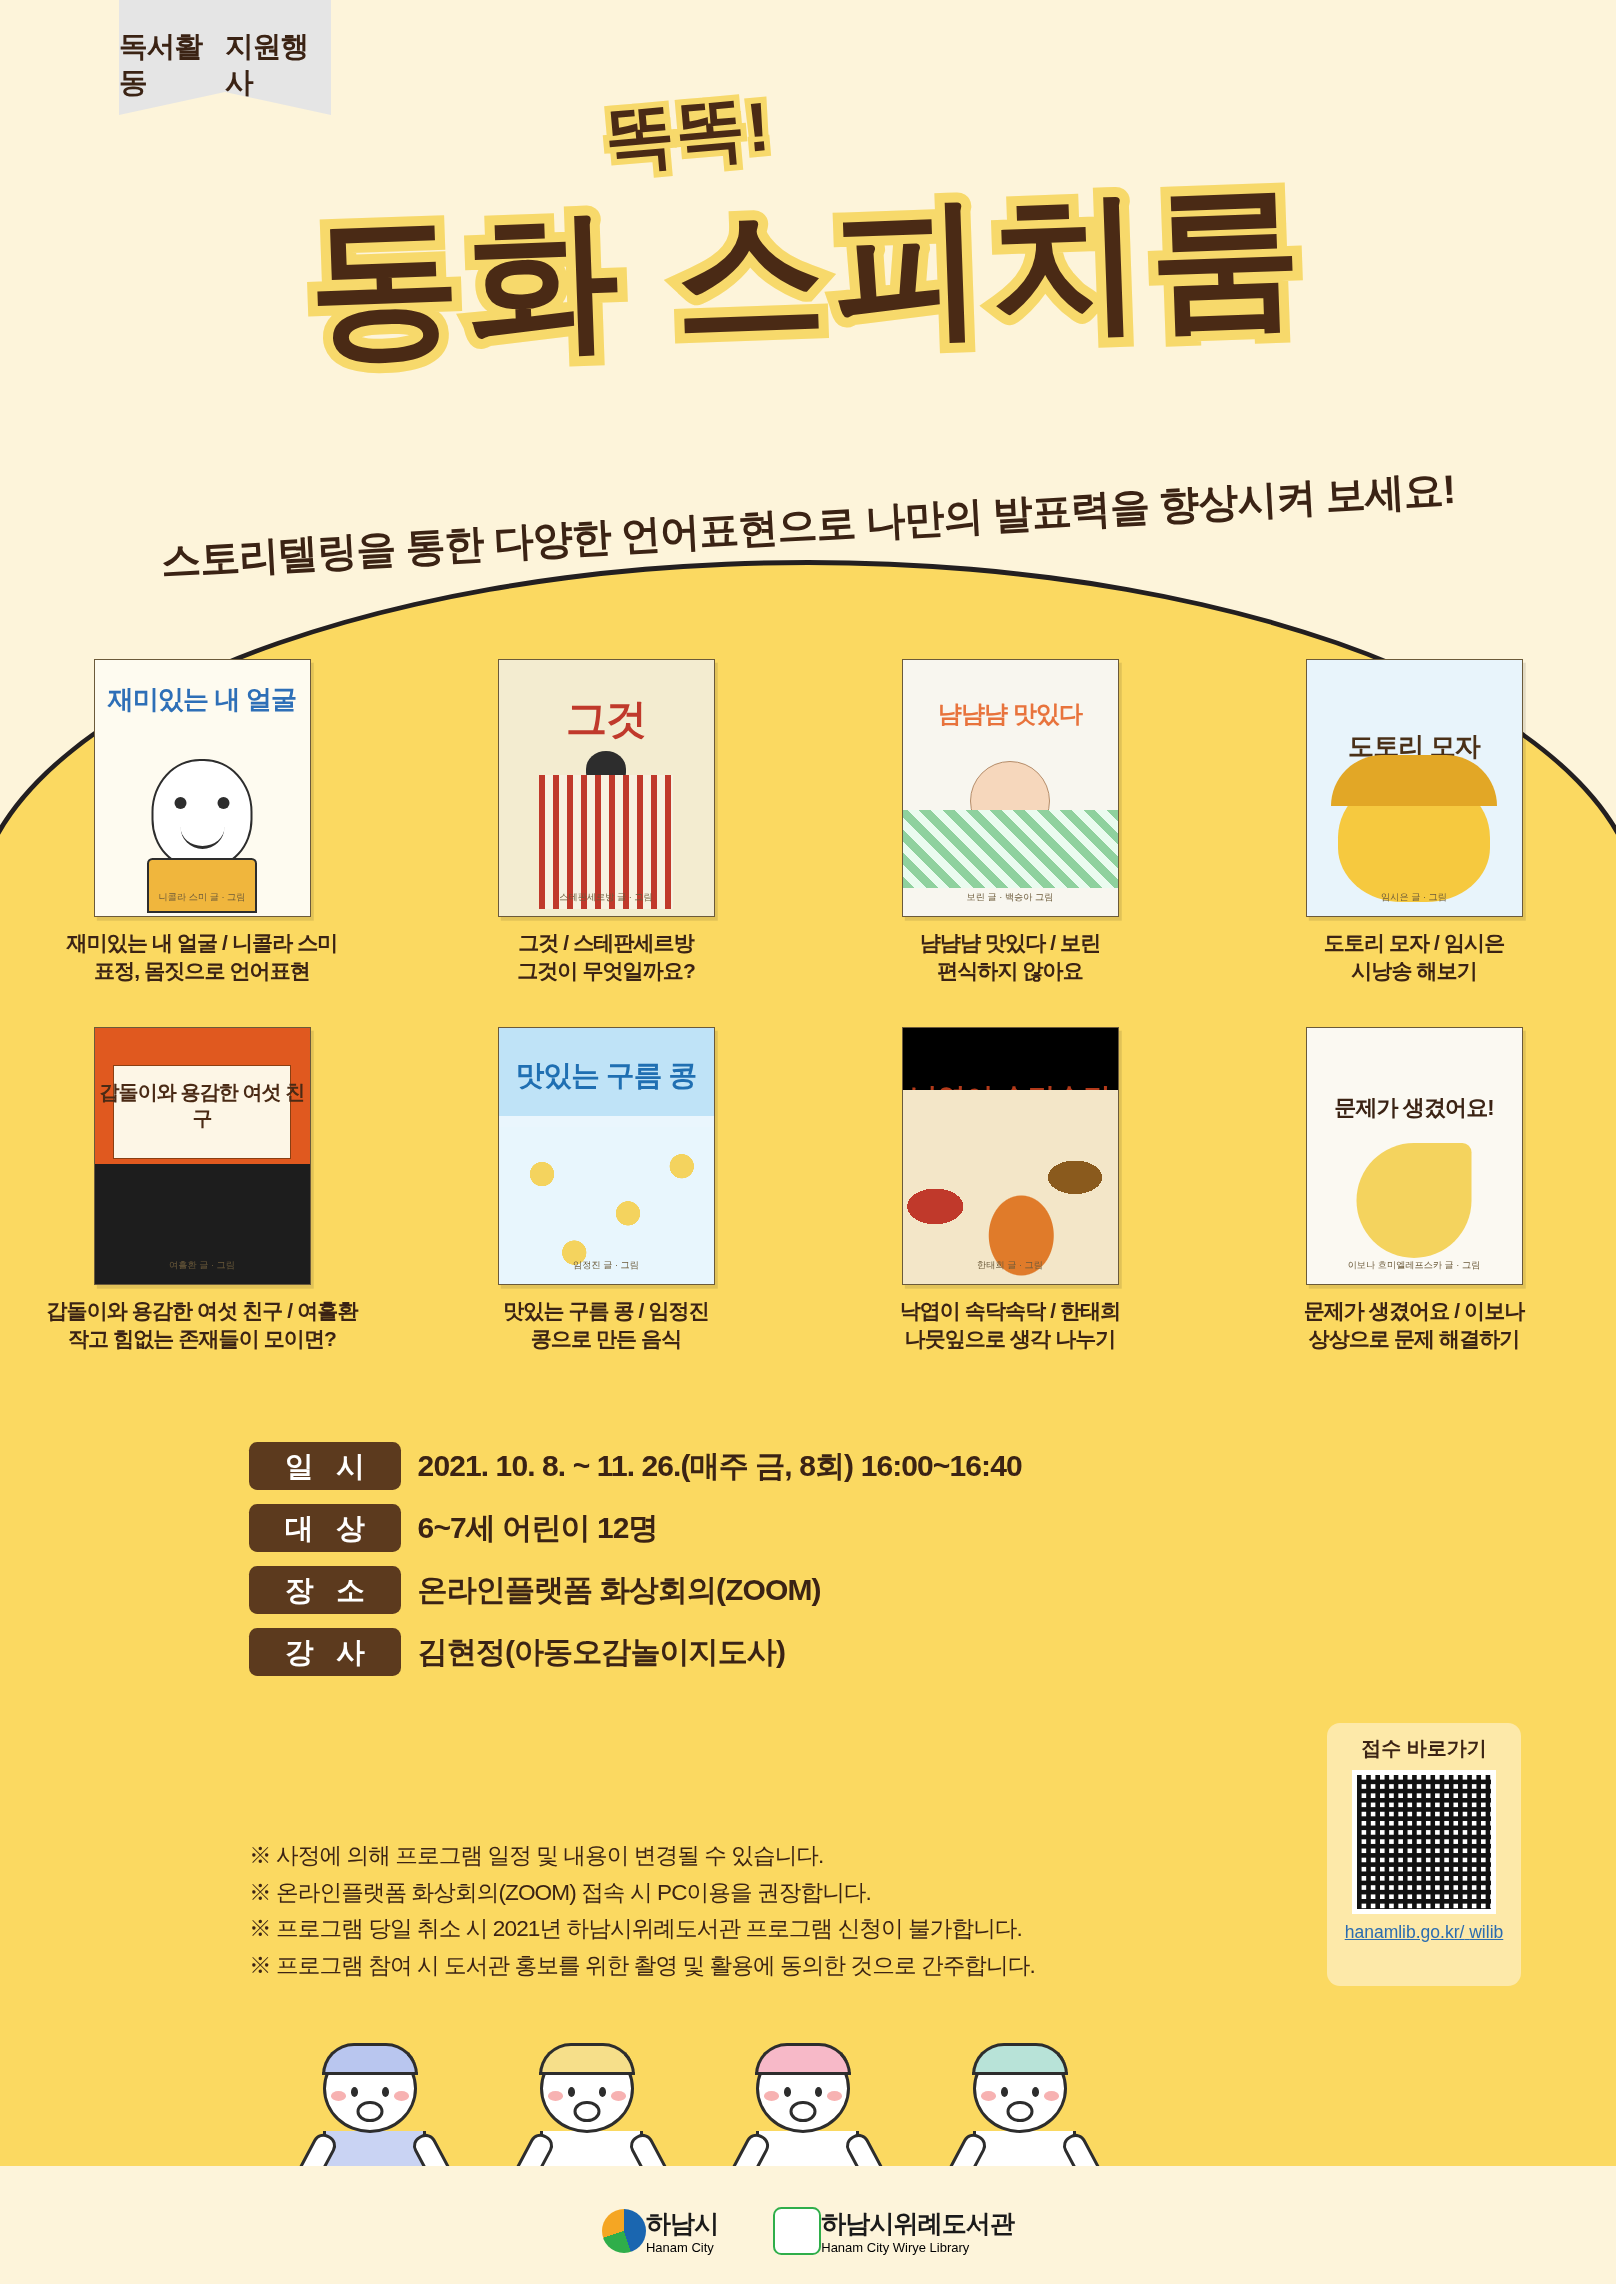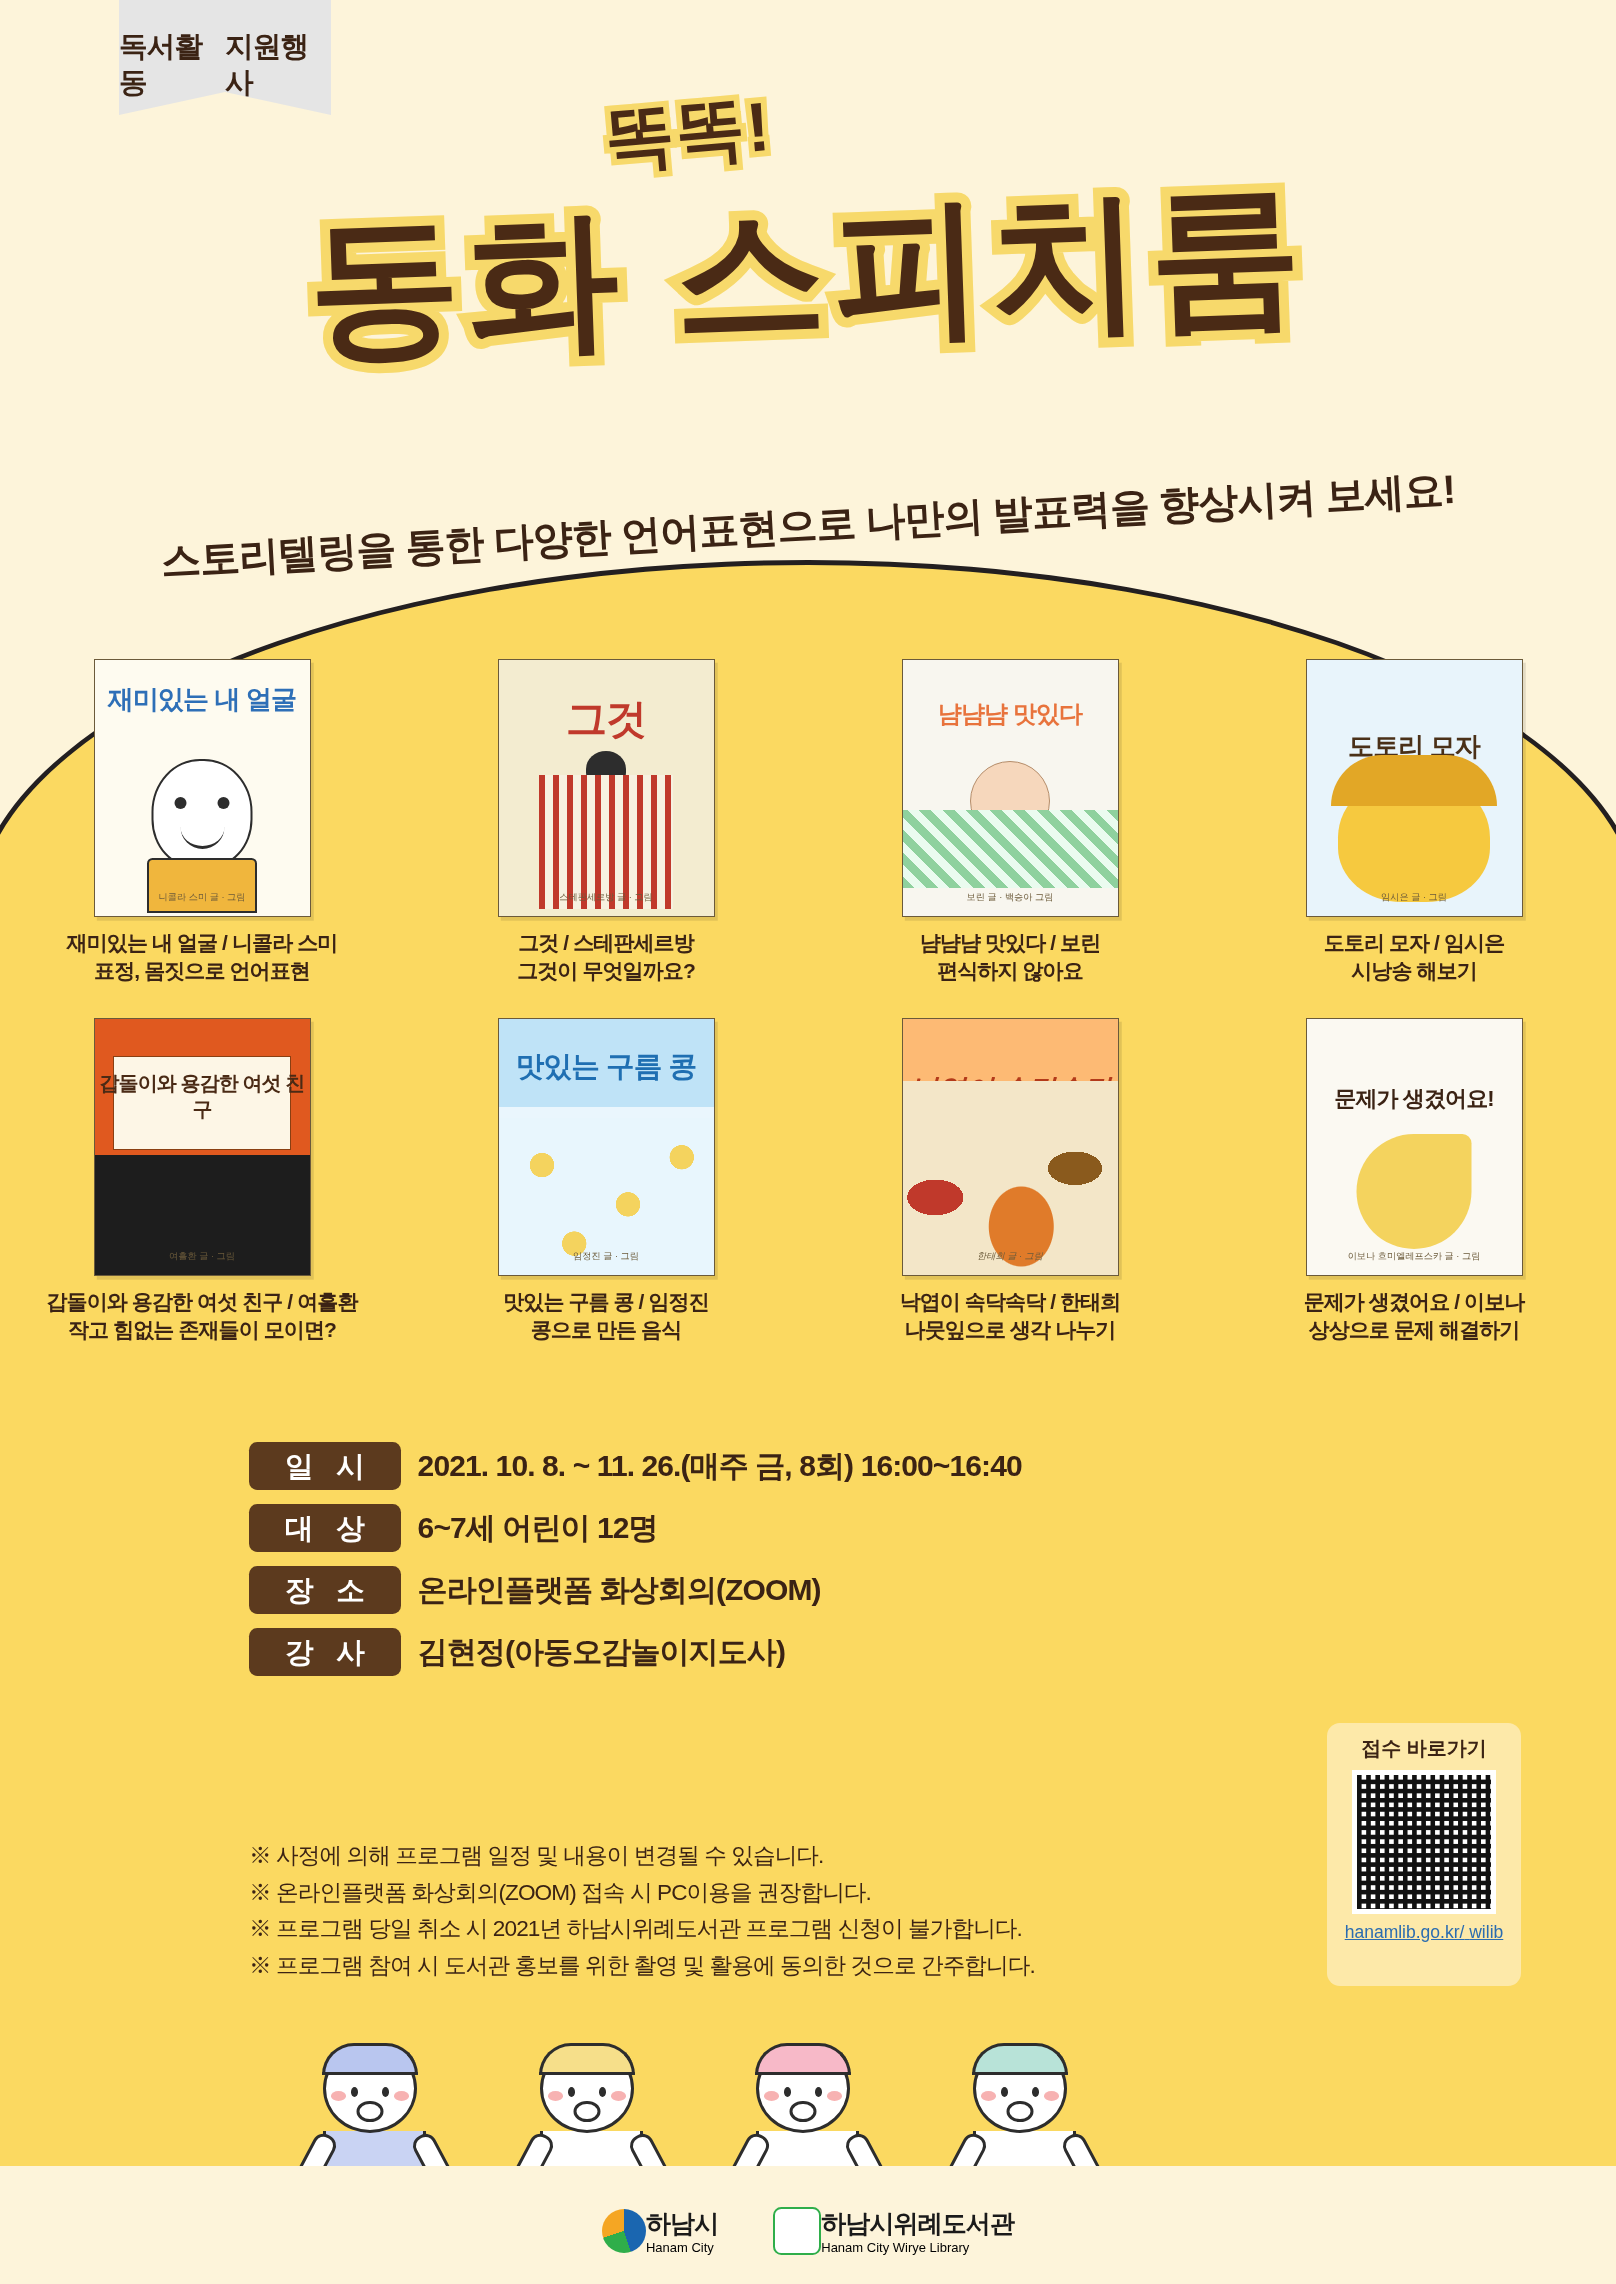--- a/index.html
+++ b/index.html
@@ -53,21 +53,21 @@
     box-sizing:border-box;
   }
   .dome-bottom-mask{
     position:absolute;left:-28px;top:2166px;width:1672px;height:120px;
     background:#fdf4da;
   }
   
   .books{
     position:absolute;left:0;top:659px;width:1616px;
     display:grid;grid-template-columns:repeat(4,1fr);
-    row-gap:32px;
+    row-gap:41px;
   }
   .book{display:flex;flex-direction:column;align-items:center;}
   .cover{
     width:217px;height:258px;border:1.8px solid #6b5a3a;
     box-sizing:border-box;position:relative;overflow:hidden;
     box-shadow:2.8px 3.7px 0 rgba(0,0,0,.10);
   }
   .cover .ctitle{
     position:absolute;left:0;right:0;top:22px;text-align:center;
     font-size:21px;font-weight:bold;letter-spacing:-0.9px;
@@ -109,21 +109,21 @@
   .c5 .ctitle{color:#4a2a15;font-size:20px;top:51px;line-height:1.3;}
   .c5 .night{position:absolute;left:0;right:0;bottom:0;height:120px;background:#1d1d1d;}
   .c6{background:#eaf6fd;}
   .c6 .sky{position:absolute;left:0;right:0;top:0;height:88px;background:#bfe3f7;}
   .c6 .beans{position:absolute;left:0;right:0;bottom:0;height:157px;
     background:radial-gradient(circle at 20% 30%,#f4d35e 12px,transparent 12.4px),
                radial-gradient(circle at 60% 55%,#f4d35e 12px,transparent 12.4px),
                radial-gradient(circle at 85% 25%,#f4d35e 12px,transparent 12.4px),
                radial-gradient(circle at 35% 80%,#f4d35e 12px,transparent 12.4px),#e8f6fd;}
   .c6 .ctitle{color:#1f6fb2;font-size:28.6px;top:28px;}
-  .c7{background:#fdba74;font-style:italic;}
+  .c7{background:#000000;}
   .c7 .leaves{position:absolute;left:0;right:0;bottom:0;height:194px;
     background:radial-gradient(ellipse at 15% 60%,#c0392b 28px,transparent 28px),
                radial-gradient(ellipse at 55% 75%,#e07b2a 32px,transparent 33px),
                radial-gradient(ellipse at 80% 45%,#8a5a1d 27px,transparent 27px),#f3e6c8;}
   .c7 .ctitle{color:#b33a1a;font-size:28.6px;top:51px;}
   .c8{background:#fbf9f2;}
   .c8 .shape{position:absolute;left:50%;transform:translateX(-50%);top:115px;width:115px;height:115px;background:#f4d35e;border-radius:50% 8% 50% 50%;}
   .c8 .ctitle{color:#3b2314;font-size:22px;top:65px;}
   
   .info{position:absolute;left:249px;top:1442px;width:1198px;}

